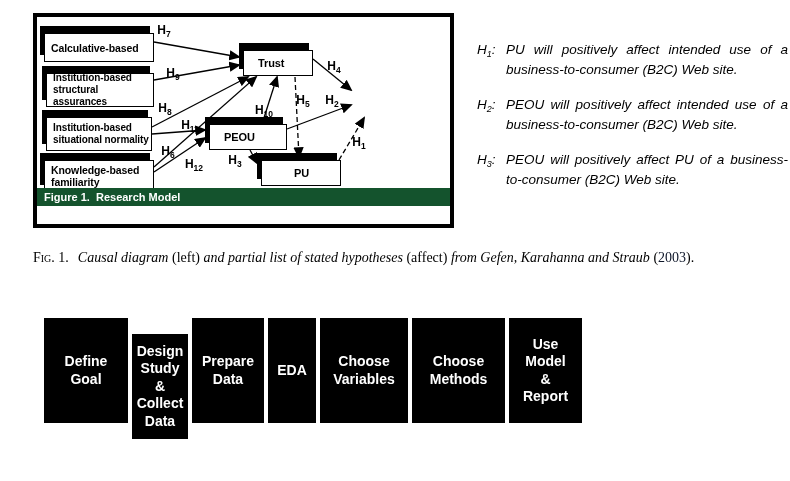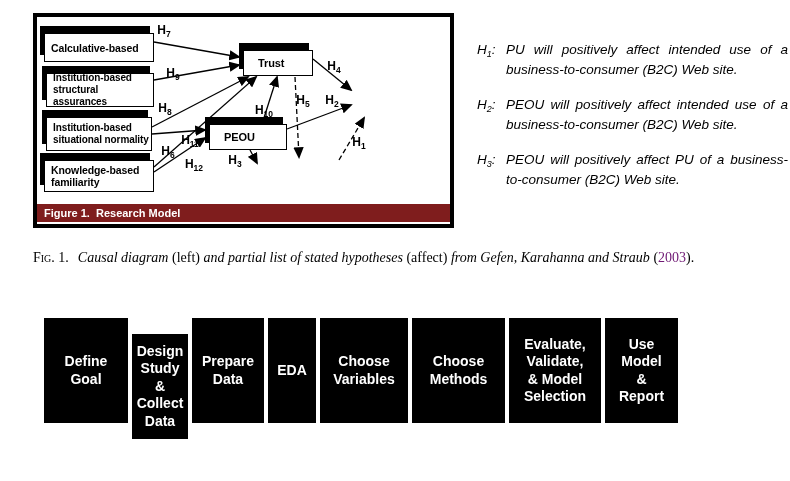--- a/index.html
+++ b/index.html
@@ -34,21 +34,21 @@
   .arrows line { stroke:#000; stroke-width:1.3; }
   .arrows .dashed { stroke-dasharray:5,3; }
 
   .hlab {
     position:absolute; transform:translate(-50%,-50%);
     font-weight:bold; font-size:12px; white-space:nowrap; background:transparent;
   }
   .hlab sub { font-size:8.5px; vertical-align:-3px; }
 
   .fig1-bar {
-    position:absolute; left:0; right:0; bottom:2px; height:18px; background:#7f1d1d;
+    position:absolute; left:0; right:0; bottom:18px; height:18px; background:#14532d;
     color:#fff; display:flex; align-items:center; padding-left:7px;
     font-weight:bold; font-size:11px; white-space:pre;
   }
 
   
   .hyps {
     position:absolute; left:477px; top:40px; width:311px;
     font-style:italic; font-size:13.5px; line-height:20px;
   }
   .hyp { display:grid; grid-template-columns:29px 1fr; margin-bottom:15px; }
@@ -56,21 +56,21 @@
   .hyp-label sub { font-size:9px; vertical-align:-3px; }
   .hyp-text { text-align:justify; }
 
   
   .cap1 {
     position:absolute; left:33px; top:249px; width:742px;
     font-family:"Liberation Serif", serif; font-size:14px; line-height:17px;
   }
   .figlab { font-variant:small-caps; margin-right:9px; }
   .cap-it { font-style:italic; }
-  .cap-year { color:#701a75; text-decoration:none; cursor:pointer; }
+  .cap-year { color:#0f172a; text-decoration:none; cursor:pointer; }
   .cap2 {
     position:absolute; left:0; top:449px; width:790px; text-align:center;
     font-family:"Liberation Serif", serif; font-size:14.5px;
   }
 
   
   .flow { position:absolute; left:44px; top:318px; display:flex; gap:4px; }
   .step {
     background:#000; color:#fff; height:105px;
     display:flex; align-items:center; justify-content:center; text-align:center;
@@ -118,25 +118,28 @@
     <div class="node node-know">
       <span>Knowledge-based
 familiarity</span>
     </div>
     <div class="node node-trust">
       <span>Trust</span>
     </div>
     <div class="node node-peou">
       <span>PEOU</span>
     </div>
+    <div class="node node-pu">
+      <span>PU</span>
+    </div>
 
     <span class="hlab" style="left:127px; top:14px;"><span>H</span><sub>7</sub></span>
     <span class="hlab" style="left:136px; top:57px;"><span>H</span><sub>9</sub></span>
     <span class="hlab" style="left:128px; top:92px;"><span>H</span><sub>8</sub></span>
-    <span class="hlab" style="left:153px; top:124px;text-align:center;"><span>H</span><sub>11</sub></span>
+    <span class="hlab" style="left:153px; top:109px;text-align:center;"><span>H</span><sub>11</sub></span>
     <span class="hlab" style="left:131px; top:135px;"><span>H</span><sub>6</sub></span>
     <span class="hlab" style="left:157px; top:148px;"><span>H</span><sub>12</sub></span>
     <span class="hlab" style="left:227px; top:94px;"><span>H</span><sub>10</sub></span>
     <span class="hlab" style="left:198px; top:144px;text-align:center;"><span>H</span><sub>3</sub></span>
     <span class="hlab" style="left:297px; top:50px;"><span>H</span><sub>4</sub></span>
     <span class="hlab" style="left:266px; top:84px;"><span>H</span><sub>5</sub></span>
     <span class="hlab" style="left:295px; top:84px;"><span>H</span><sub>2</sub></span>
     <span class="hlab" style="left:322px; top:126px;"><span>H</span><sub>1</sub></span>
 
     <div class="fig1-bar">
@@ -171,24 +174,20 @@
 &amp;
 Collect
 Data</span></div>
     <div class="step" style="width:72px;"><span>Prepare
 Data</span></div>
     <div class="step" style="width:48px;"><span>EDA</span></div>
     <div class="step" style="width:88px;"><span>Choose
 Variables</span></div>
     <div class="step" style="width:93px;"><span>Choose
 Methods</span></div>
-    <div class="step" style="width:92px;"><span>Evaluate,
-Validate,
-&amp; Model
-Selection</span></div>
     <div class="step" style="width:73px;"><span>Use
 Model
 &amp;
 Report</span></div>
   </div>
 
 
 </div>
 
 </body></html>

